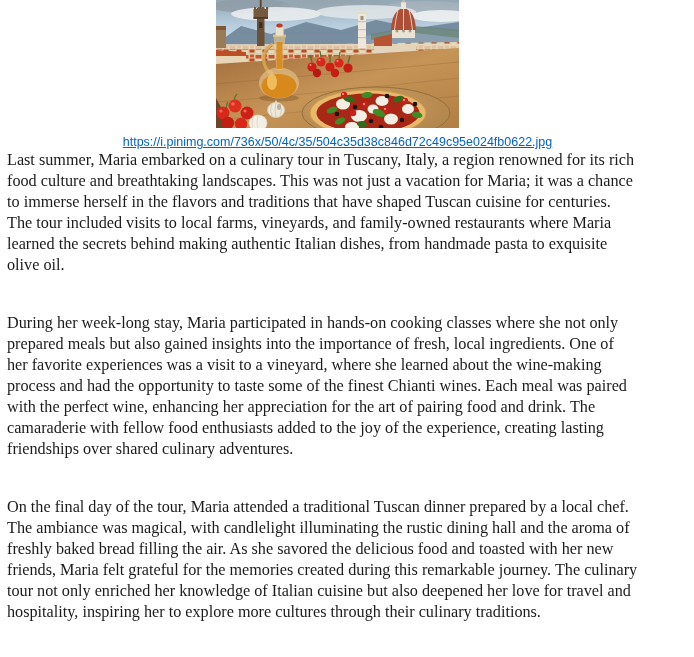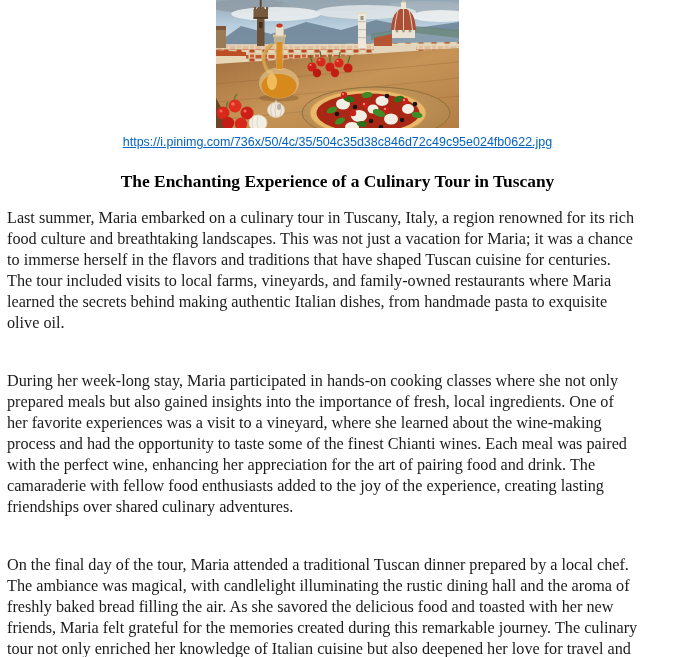--- a/index.html
+++ b/index.html
@@ -229,21 +229,20 @@
           <circle cx="188" cy="100" r="0.9" fill="#F5B7A8"></circle>
         </g>
       </g>
     </svg>
   </div>
 
   <div class="link-line">
     <a class="src-link">https://i.pinimg.com/736x/50/4c/35/504c35d38c846d72c49c95e024fb0622.jpg</a>
   </div>
 
-  <h1 class="title">The Enchanting Experience of a Culinary Tour in Tuscany</h1>
 
   <p class="para">Last summer, Maria embarked on a culinary tour in Tuscany, Italy, a region renowned for its rich
 food culture and breathtaking landscapes. This was not just a vacation for Maria; it was a chance
 to immerse herself in the flavors and traditions that have shaped Tuscan cuisine for centuries.
 The tour included visits to local farms, vineyards, and family-owned restaurants where Maria
 learned the secrets behind making authentic Italian dishes, from handmade pasta to exquisite
 olive oil.</p>
 
   <p class="para">During her week-long stay, Maria participated in hands-on cooking classes where she not only
 prepared meals but also gained insights into the importance of fresh, local ingredients. One of

